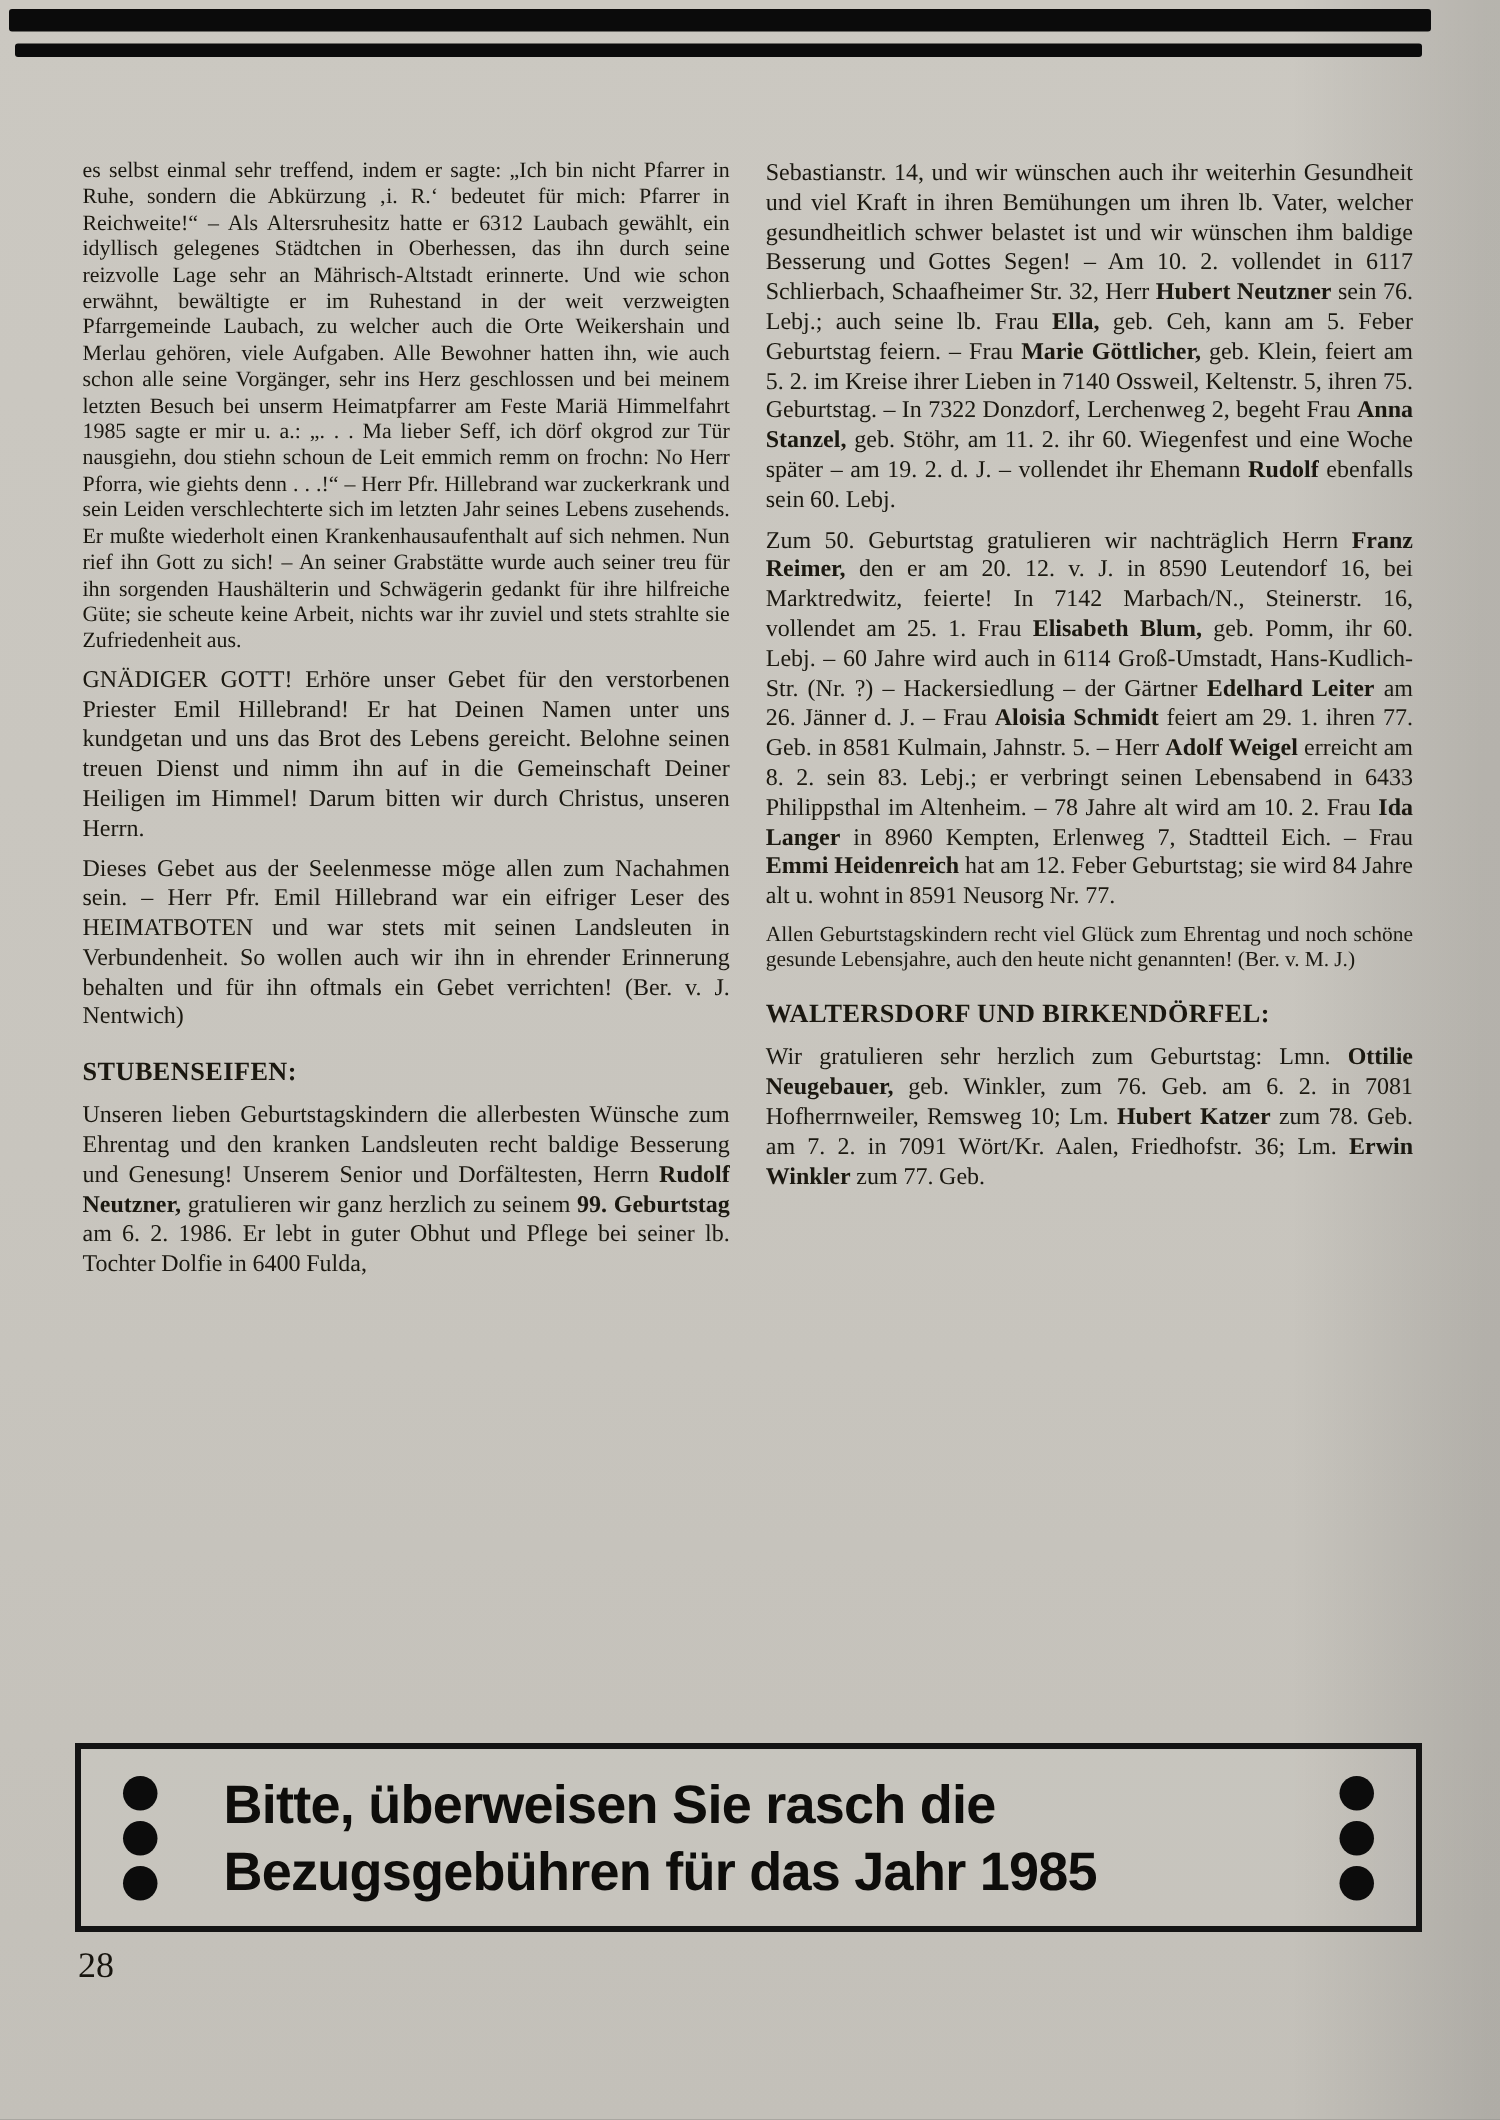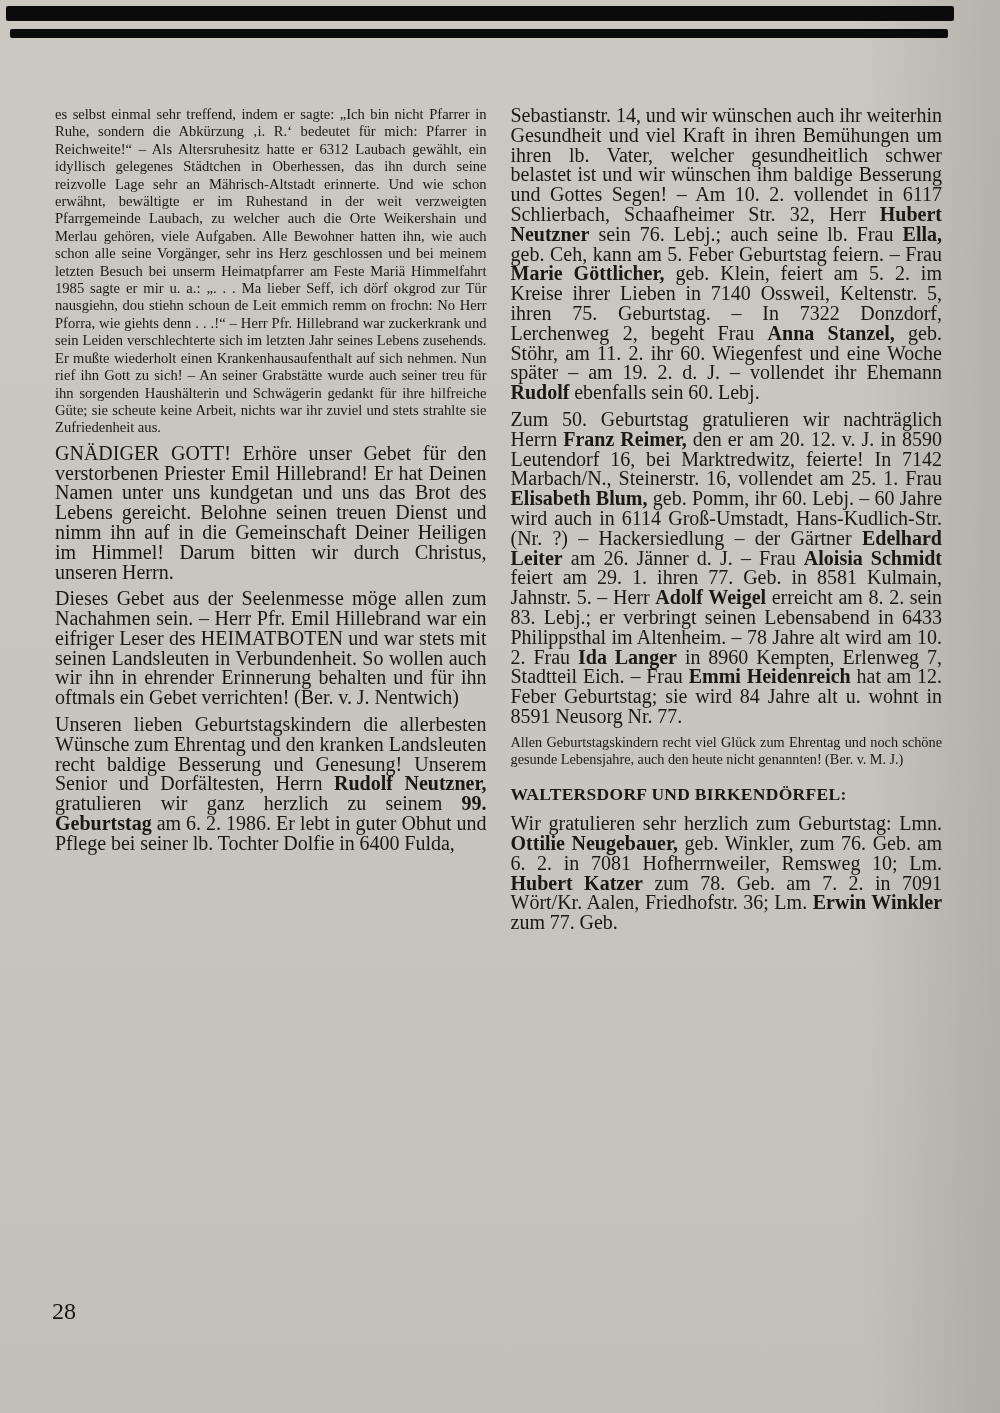--- a/index.html
+++ b/index.html
@@ -39,21 +39,21 @@
   .col { width: 431.5px; }
 
   p {
     margin: 0 0 7px 0;
     text-align: justify;
     hyphens: auto;
     -webkit-hyphens: auto;
     word-spacing: -0.2px;
   }
   .small { font-size: 14.6px; line-height: 17.4px; }
-  .body  { font-size: 20px; line-height: 19.8px; }
+  .body  { font-size: 16px; line-height: 19.8px; }
   .note  { font-size: 14.3px; line-height: 17.2px; margin-bottom: 4px; }
   .gap-top { margin-top: 1px; }
   .b { font-weight: bold; }
 
   .section-heading {
     font-size: 17.5px;
     font-weight: bold;
     letter-spacing: 0.3px;
     margin: 16px 0 9px 0;
   }
@@ -98,29 +98,46 @@
 
   <div class="scan-bar scan-bar-1"></div>
   <div class="scan-bar scan-bar-2"></div>
 
   <div class="columns">
 
     <div class="col">
       <p class="small"><span>es selbst einmal sehr treffend, indem er sagte: „Ich bin nicht Pfarrer in Ruhe, sondern die Abkürzung ‚i. R.‘ bedeutet für mich: Pfarrer in Reichweite!“ – Als Altersruhesitz hatte er 6312 Laubach gewählt, ein idyllisch gelegenes Städtchen in Oberhessen, das ihn durch seine reizvolle Lage sehr an Mährisch-Altstadt erinnerte. Und wie schon erwähnt, bewältigte er im Ruhestand in der weit verzweigten Pfarrgemeinde Laubach, zu welcher auch die Orte Weikershain und Merlau gehören, viele Aufgaben. Alle Bewohner hatten ihn, wie auch schon alle seine Vorgänger, sehr ins Herz geschlossen und bei meinem letzten Besuch bei unserm Heimatpfarrer am Feste Mariä Himmelfahrt 1985 sagte er mir u. a.: „. . . Ma lieber Seff, ich dörf okgrod zur Tür nausgiehn, dou stiehn schoun de Leit emmich remm on frochn: No Herr Pforra, wie giehts denn . . .!“ – Herr Pfr. Hillebrand war zuckerkrank und sein Leiden verschlechterte sich im letzten Jahr seines Lebens zusehends. Er mußte wiederholt einen Krankenhausaufenthalt auf sich nehmen. Nun rief ihn Gott zu sich! – An seiner Grabstätte wurde auch seiner treu für ihn sorgenden Haushälterin und Schwägerin gedankt für ihre hilfreiche Güte; sie scheute keine Arbeit, nichts war ihr zuviel und stets strahlte sie Zufriedenheit aus.</span></p>
       <p class="body gap-top"><span>GNÄDIGER GOTT! Erhöre unser Gebet für den verstorbenen Priester Emil Hillebrand! Er hat Deinen Namen unter uns kundgetan und uns das Brot des Lebens gereicht. Belohne seinen treuen Dienst und nimm ihn auf in die Gemeinschaft Deiner Heiligen im Himmel! Darum bitten wir durch Christus, unseren Herrn.</span></p>
       <p class="body"><span>Dieses Gebet aus der Seelenmesse möge allen zum Nachahmen sein. – Herr Pfr. Emil Hillebrand war ein eifriger Leser des HEIMATBOTEN und war stets mit seinen Landsleuten in Verbundenheit. So wollen auch wir ihn in ehrender Erinnerung behalten und für ihn oftmals ein Gebet verrichten! (Ber. v. J. Nentwich)</span></p>
+      <h3 class="section-heading">STUBENSEIFEN:</h3>
       <p class="body"><span>Unseren lieben Geburtstagskindern die allerbesten Wünsche zum Ehrentag und den kranken Landsleuten recht baldige Besserung und Genesung! Unserem Senior und Dorfältesten, Herrn </span><span class="b">Rudolf Neutzner,</span><span> gratulieren wir ganz herzlich zu seinem </span><span class="b">99. Geburtstag</span><span> am 6. 2. 1986. Er lebt in guter Obhut und Pflege bei seiner lb. Tochter Dolfie in 6400 Fulda,</span></p>
     </div>
 
     <div class="col">
       <p class="body"><span>Sebastianstr. 14, und wir wünschen auch ihr weiterhin Gesundheit und viel Kraft in ihren Bemühungen um ihren lb. Vater, welcher gesundheitlich schwer belastet ist und wir wünschen ihm baldige Besserung und Gottes Segen! – Am 10. 2. vollendet in 6117 Schlierbach, Schaafheimer Str. 32, Herr </span><span class="b">Hubert Neutzner</span><span> sein 76. Lebj.; auch seine lb. Frau </span><span class="b">Ella,</span><span> geb. Ceh, kann am 5. Feber Geburtstag feiern. – Frau </span><span class="b">Marie Göttlicher,</span><span> geb. Klein, feiert am 5. 2. im Kreise ihrer Lieben in 7140 Ossweil, Keltenstr. 5, ihren 75. Geburtstag. – In 7322 Donzdorf, Lerchenweg 2, begeht Frau </span><span class="b">Anna Stanzel,</span><span> geb. Stöhr, am 11. 2. ihr 60. Wiegenfest und eine Woche später – am 19. 2. d. J. – vollendet ihr Ehemann </span><span class="b">Rudolf</span><span> ebenfalls sein 60. Lebj.</span></p>
       <p class="body"><span>Zum 50. Geburtstag gratulieren wir nachträglich Herrn </span><span class="b">Franz Reimer,</span><span> den er am 20. 12. v. J. in 8590 Leutendorf 16, bei Marktredwitz, feierte! In 7142 Marbach/N., Steinerstr. 16, vollendet am 25. 1. Frau </span><span class="b">Elisabeth Blum,</span><span> geb. Pomm, ihr 60. Lebj. – 60 Jahre wird auch in 6114 Groß-Umstadt, Hans-Kudlich-Str. (Nr. ?) – Hackersiedlung – der Gärtner </span><span class="b">Edelhard Leiter</span><span> am 26. Jänner d. J. – Frau </span><span class="b">Aloisia Schmidt</span><span> feiert am 29. 1. ihren 77. Geb. in 8581 Kulmain, Jahnstr. 5. – Herr </span><span class="b">Adolf Weigel</span><span> erreicht am 8. 2. sein 83. Lebj.; er verbringt seinen Lebensabend in 6433 Philippsthal im Altenheim. – 78 Jahre alt wird am 10. 2. Frau </span><span class="b">Ida Langer</span><span> in 8960 Kempten, Erlenweg 7, Stadtteil Eich. – Frau </span><span class="b">Emmi Heidenreich</span><span> hat am 12. Feber Geburtstag; sie wird 84 Jahre alt u. wohnt in 8591 Neusorg Nr. 77.</span></p>
       <p class="note"><span>Allen Geburtstagskindern recht viel Glück zum Ehrentag und noch schöne gesunde Lebensjahre, auch den heute nicht genannten! (Ber. v. M. J.)</span></p>
       <h3 class="section-heading">WALTERSDORF UND BIRKENDÖRFEL:</h3>
       <p class="body"><span>Wir gratulieren sehr herzlich zum Geburtstag: Lmn. </span><span class="b">Ottilie Neugebauer,</span><span> geb. Winkler, zum 76. Geb. am 6. 2. in 7081 Hofherrnweiler, Remsweg 10; Lm. </span><span class="b">Hubert Katzer</span><span> zum 78. Geb. am 7. 2. in 7091 Wört/Kr. Aalen, Friedhofstr. 36; Lm. </span><span class="b">Erwin Winkler</span><span> zum 77. Geb.</span></p>
     </div>
 
   </div>
 
+  <div class="banner">
+    <div class="dots">
+      <span class="dot"></span>
+      <span class="dot"></span>
+      <span class="dot"></span>
+    </div>
+    <div class="banner-text">
+      <div class="banner-line">Bitte, überweisen Sie rasch die</div>
+      <div class="banner-line">Bezugsgebühren für das Jahr 1985</div>
+    </div>
+    <div class="dots">
+      <span class="dot"></span>
+      <span class="dot"></span>
+      <span class="dot"></span>
+    </div>
+  </div>
 
   <div class="page-number">28</div>
 
 </div>
 
 </body></html>

